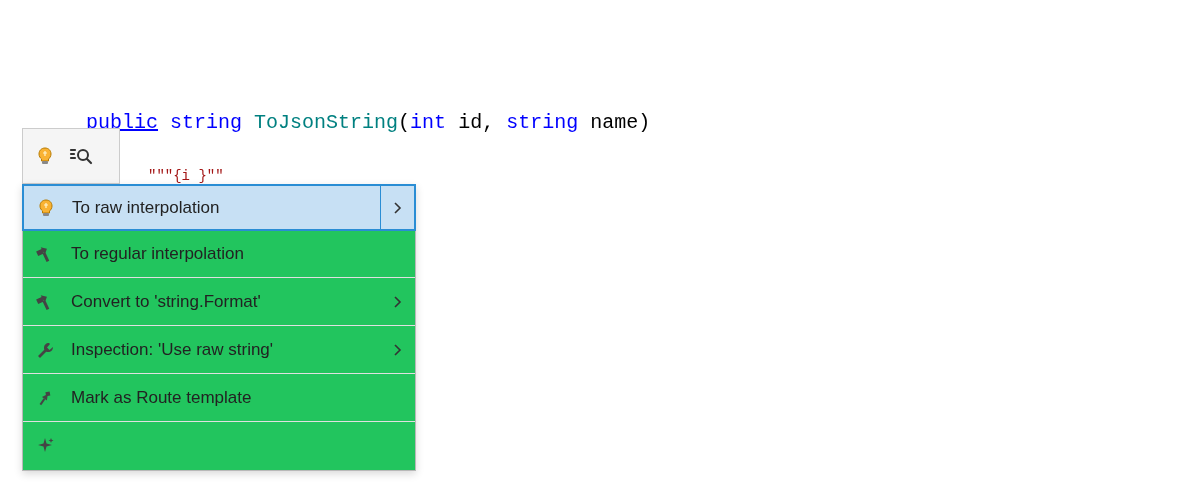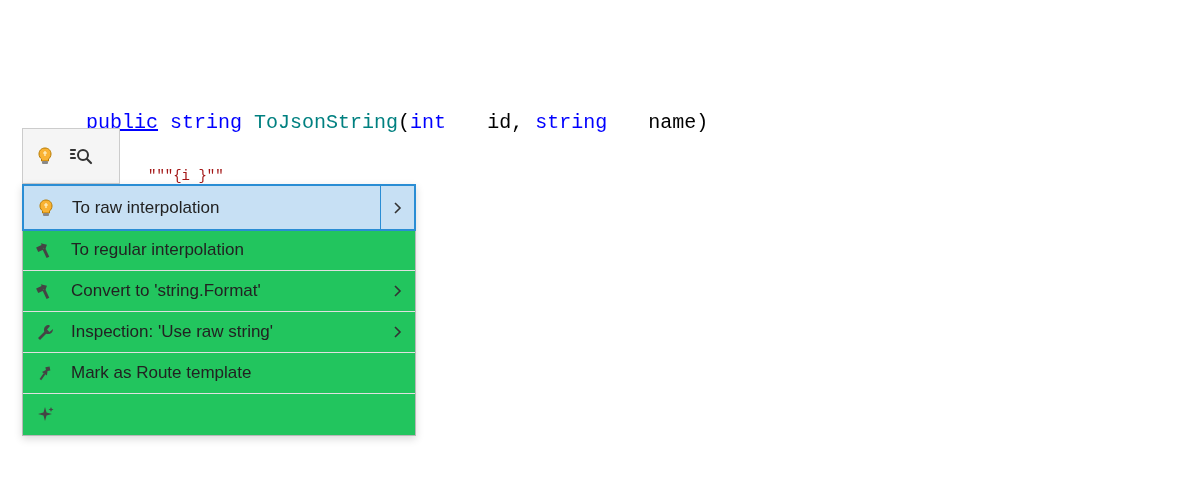--- a/index.html
+++ b/index.html
@@ -17,21 +17,21 @@
       padding-left: 86px;
       line-height: 1.5;
       white-space: pre;
     }
     .kw-public { color: #0000ff; text-decoration: underline; }
     .kw-string { color: #0000ff; margin-top: 34px; }
     .kw-int { color: #0000ff; }
     .kw-return { color: #8f08c4; }
     .method-name { color: #008080; }
     .paren { color: #000; }
-    .id-param { color: #000; margin-left: 29px; }
+    .id-param { color: #000; }
     .verbatim { color: #a31515; background: #efefe2; }
     .interp-open { color: #a31515; }
     .brace { color: #000; }
     .code-line2 {
       padding-left: 60px;
     }
     .small-strip {
       position: absolute;
       top: 168px;
       left: 148px;
@@ -61,21 +61,21 @@
       width: 394px;
       background: #22c55e;
       border: 1px solid #b8b8b8;
       font-family: 'Segoe UI', Tahoma, sans-serif;
       font-size: 17px;
       box-shadow: 0 3px 8px rgba(0,0,0,0.15);
     }
     .popup-item {
       display: flex;
       align-items: center;
-      height: 41px;
+      height: 48px;
       border-bottom: 1px solid #e0e0e0;
       position: relative;
     }
     .popup-item:last-child { border-bottom: none; }
     .popup-item.selected {
       background: #c7e0f4;
       border: 2px solid #2a8dd4;
       height: 47px;
       margin: -1px;
     }

